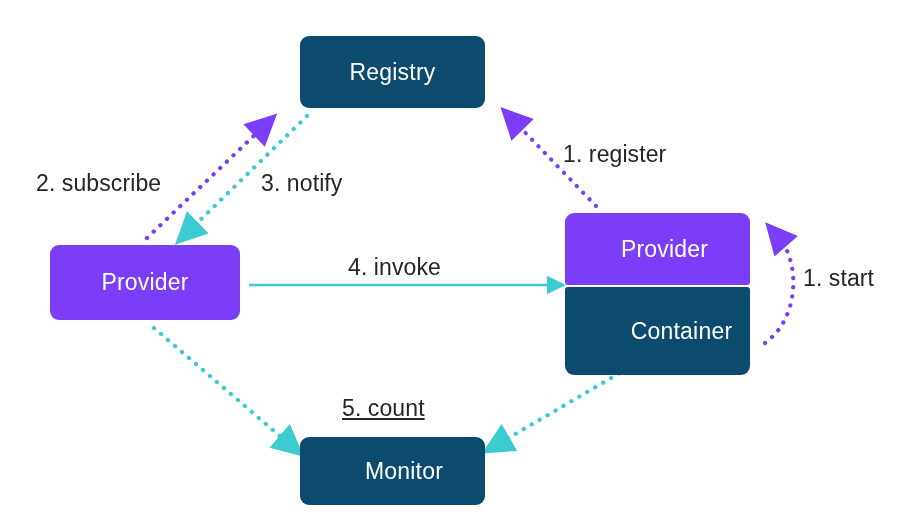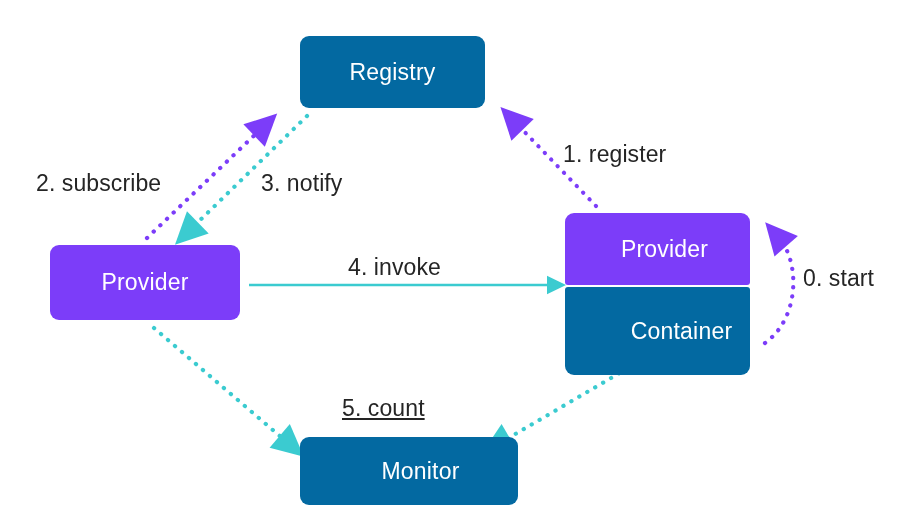--- a/index.html
+++ b/index.html
@@ -31,37 +31,37 @@
     align-items: center;
     justify-content: center;
     box-sizing: border-box;
     color: #ffffff;
     font-size: 23px;
     font-weight: 400;
     letter-spacing: 0.2px;
     border-radius: 9px;
     white-space: nowrap;
   }
-  .node-teal   { background: #0369a1; }
+  .node-teal   { background: #0c4a6e; }
   .node-purple { background: #7c3df9; }
 
   
   .node-stack-top {
     border-radius: 9px 9px 3px 3px;
     padding-left: 14px;
   }
   .node-stack-bottom {
     border-radius: 3px 3px 9px 9px;
   }
 
   #n-registry  { left: 300px; top: 36px;  width: 185px; height: 72px; }
   #n-consumer  { left: 50px;  top: 245px; width: 190px; height: 75px; }
   #n-provider  { left: 565px; top: 213px; width: 185px; height: 72px; }
   #n-container { left: 565px; top: 287px; width: 185px; height: 88px; padding-left: 48px; }
-  #n-monitor   { left: 300px; top: 437px; width: 218px; height: 68px; padding-left: 23px; }
+  #n-monitor   { left: 300px; top: 437px; width: 185px; height: 68px; padding-left: 23px; }
 
   .edge-label {
     position: absolute;
     color: #252525;
     font-size: 23px;
     font-weight: 400;
     white-space: nowrap;
     letter-spacing: 0.1px;
   }
   #lbl-start     { left: 803px; top: 265px; }
@@ -117,21 +117,21 @@
   </div>
 
   <div id="n-container" class="node node-teal node-stack-bottom">
     <span>Container</span>
   </div>
 
   <div id="n-monitor" class="node node-teal">
     <span>Monitor</span>
   </div>
 
-  <div id="lbl-start" class="edge-label">0. start</div>
+  <div id="lbl-start" class="edge-label">1. start</div>
 
   <div id="lbl-register" class="edge-label">1. register</div>
 
   <div id="lbl-subscribe" class="edge-label">2. subscribe</div>
 
   <div id="lbl-notify" class="edge-label">3. notify</div>
 
   <div id="lbl-invoke" class="edge-label">4. invoke</div>
 
   <div id="lbl-count" class="edge-label">5. count</div>

